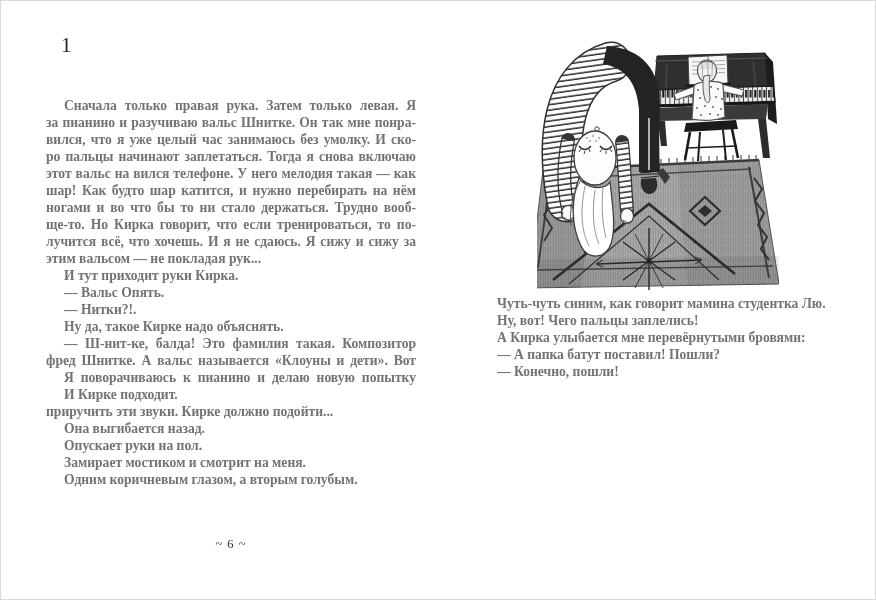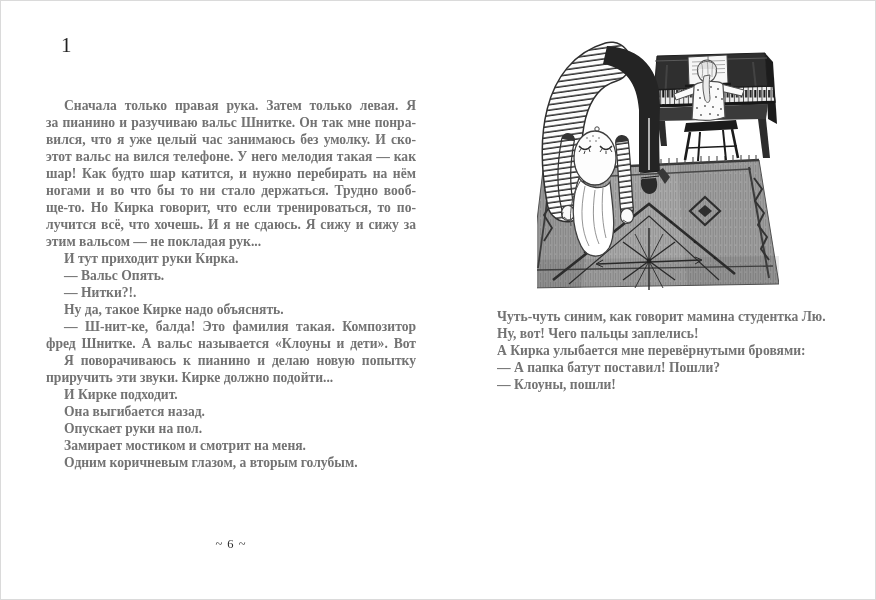--- a/index.html
+++ b/index.html
@@ -2,21 +2,21 @@
 <html><head>
 <meta charset="utf-8">
 <style>
   html,body{margin:0;padding:0}
   body{width:876px;height:600px;position:relative;background:#fff;overflow:hidden;
        font-family:"Liberation Serif", serif;}
   .frame{position:absolute;inset:0;border:1px solid #dadada;pointer-events:none}
   .chapter{position:absolute;left:61px;top:33px;font-size:21px;color:#222;}
   .textblock{position:absolute;color:#737373;font-size:13.6px;line-height:17px;font-weight:bold;}
   #left-text{left:46px;top:97px;width:370px;}
-  #right-text{left:497px;top:308px;width:350px;}
+  #right-text{left:497px;top:295px;width:350px;}
   .line{height:17px;overflow:hidden;white-space:nowrap;}
   .line.justify{white-space:normal;text-align:justify;text-align-last:justify;}
   .line.indent{text-indent:18px;}
   .pagenum{position:absolute;left:46px;top:537px;width:370px;text-align:center;
            font-size:12.5px;color:#2b2b2b;letter-spacing:1px;}
   .illo{position:absolute;left:537px;top:20px;}
 </style>
 </head>
 <body>
 
@@ -25,20 +25,21 @@
 <div class="chapter">1</div>
 
 <div id="left-text" class="textblock">
 
     <div class="line indent justify">Сначала только правая рука. Затем только левая. Я сижу</div>
 
     <div class="line justify">за пианино и разучиваю вальс Шнитке. Он так мне понра-</div>
 
     <div class="line justify">вился, что я уже целый час занимаюсь без умолку. И ско-</div>
 
+    <div class="line justify">ро пальцы начинают заплетаться. Тогда я снова включаю</div>
 
     <div class="line justify">этот вальс на вился телефоне. У него мелодия такая — как</div>
 
     <div class="line justify">шар! Как будто шар катится, и нужно перебирать на нём</div>
 
     <div class="line justify">ногами и во что бы то ни стало держаться. Трудно вооб-</div>
 
     <div class="line justify">ще-то. Но Кирка говорит, что если тренироваться, то по-</div>
 
     <div class="line justify">лучится всё, что хочешь. И я не сдаюсь. Я сижу и сижу за</div>
@@ -54,23 +55,23 @@
 
     <div class="line indent">Ну да, такое Кирке надо объяснять.</div>
 
     <div class="line indent justify">— Ш-нит-ке, балда! Это фамилия такая. Композитор Аль-</div>
 
     <div class="line justify">фред Шнитке. А вальс называется «Клоуны и дети». Вот по-</div>
 
 
     <div class="line indent justify">Я поворачиваюсь к пианино и делаю новую попытку</div>
 
+    <div class="line indent">И Кирке подходит.</div>
+
     <div class="line">приручить эти звуки. Кирке должно подойти...</div>
-
-    <div class="line indent">И Кирке подходит.</div>
 
     <div class="line indent">Она выгибается назад.</div>
 
     <div class="line indent">Опускает руки на пол.</div>
 
     <div class="line indent">Замирает мостиком и смотрит на меня.</div>
 
     <div class="line indent">Одним коричневым глазом, а вторым голубым.</div>
   </div>
 
@@ -223,14 +224,14 @@
 
     <div class="line">Чуть-чуть синим, как говорит мамина студентка Лю.</div>
 
     <div class="line">Ну, вот! Чего пальцы заплелись!</div>
 
     <div class="line">А Кирка улыбается мне перевёрнутыми бровями:</div>
 
     <div class="line">— А папка батут поставил! Пошли?</div>
 
 
-    <div class="line">— Клоуны, пошли!</div>
+    <div class="line">— Конечно, пошли!</div>
   </div>
 
 </body></html>

